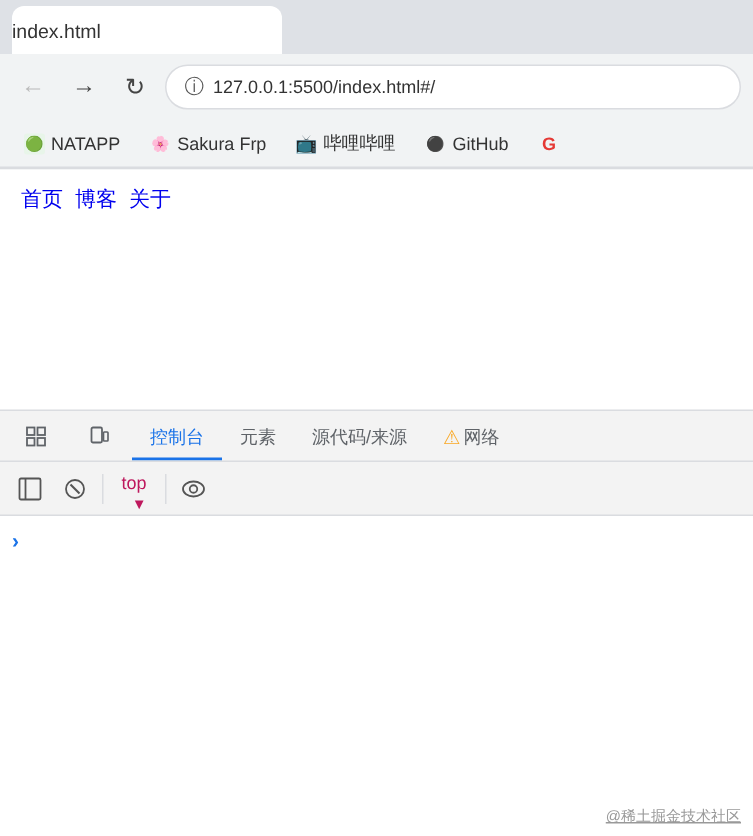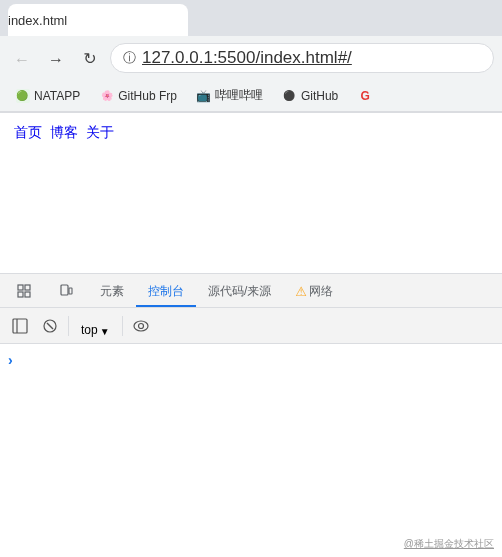--- a/index.html
+++ b/index.html
@@ -77,23 +77,22 @@
       font-size: 13px;
       color: #333;
     }
 
     .address-lock {
       color: #555;
       font-size: 13px;
     }
 
     .address-text {
-      font-size: 17px;
+      font-size: 12px;
       color: #333;
-      text-decoration: underline;
     }
 
     
     .bookmarks-bar {
       height: 32px;
       display: flex;
       align-items: center;
       padding: 0 8px;
       gap: 4px;
       background: #f1f3f4;
@@ -222,22 +221,23 @@
     .dt-top-selector {
       display: flex;
       align-items: flex-end;
       gap: 2px;
       height: 22px;
       padding: 0 6px;
       border: none;
       background: transparent;
       cursor: pointer;
       font-size: 12px;
-      color: #000000;
+      color: #be185d;
       border-radius: 3px;
+      flex-direction: column;
     }
 
     .dt-eye-btn {
       width: 24px;
       height: 24px;
       border: none;
       background: transparent;
       cursor: pointer;
       display: flex;
       align-items: center;
@@ -316,21 +316,21 @@
     </div>
   </div>
 
   <div class="bookmarks-bar">
     <div class="bookmark-item">
       <span class="bookmark-favicon" style="background:#e8f5e9;">🟢</span>
       <span>NATAPP</span>
     </div>
     <div class="bookmark-item">
       <span class="bookmark-favicon">🌸</span>
-      <span>GitHub Frp</span>
+      <span>Sakura Frp</span>
     </div>
     <div class="bookmark-item">
       <span class="bookmark-favicon" style="font-size:12px;">📺</span>
       <span>哔哩哔哩</span>
     </div>
     <div class="bookmark-item">
       <span class="bookmark-favicon">⚫</span>
       <span>GitHub</span>
     </div>
     <div class="bookmark-item">
@@ -363,25 +363,25 @@
     </div>
 
     <div class="devtools-tab">
       <div class="devtools-tab-icon">
         <svg width="14" height="14" viewBox="0 0 14 14" fill="none">
           <rect x="2" y="1" width="7" height="10" rx="1" stroke="#5f6368" stroke-width="1.2" fill="none"></rect>
           <rect x="10" y="4" width="3" height="6" rx="0.5" stroke="#5f6368" stroke-width="1.1" fill="none"></rect>
         </svg>
       </div>
     </div>
+    <div class="devtools-tab active">
+      <span>控制台</span>
+    </div>
     <div class="devtools-tab">
       <span>元素</span>
-    </div>
-    <div class="devtools-tab active">
-      <span>控制台</span>
     </div>
     <div class="devtools-tab">
       <span>源代码/来源</span>
     </div>
     <div class="devtools-tab">
       <span class="warning-icon">⚠</span>
       <span style="margin-left:2px;">网络</span>
     </div>
   </div>
 

